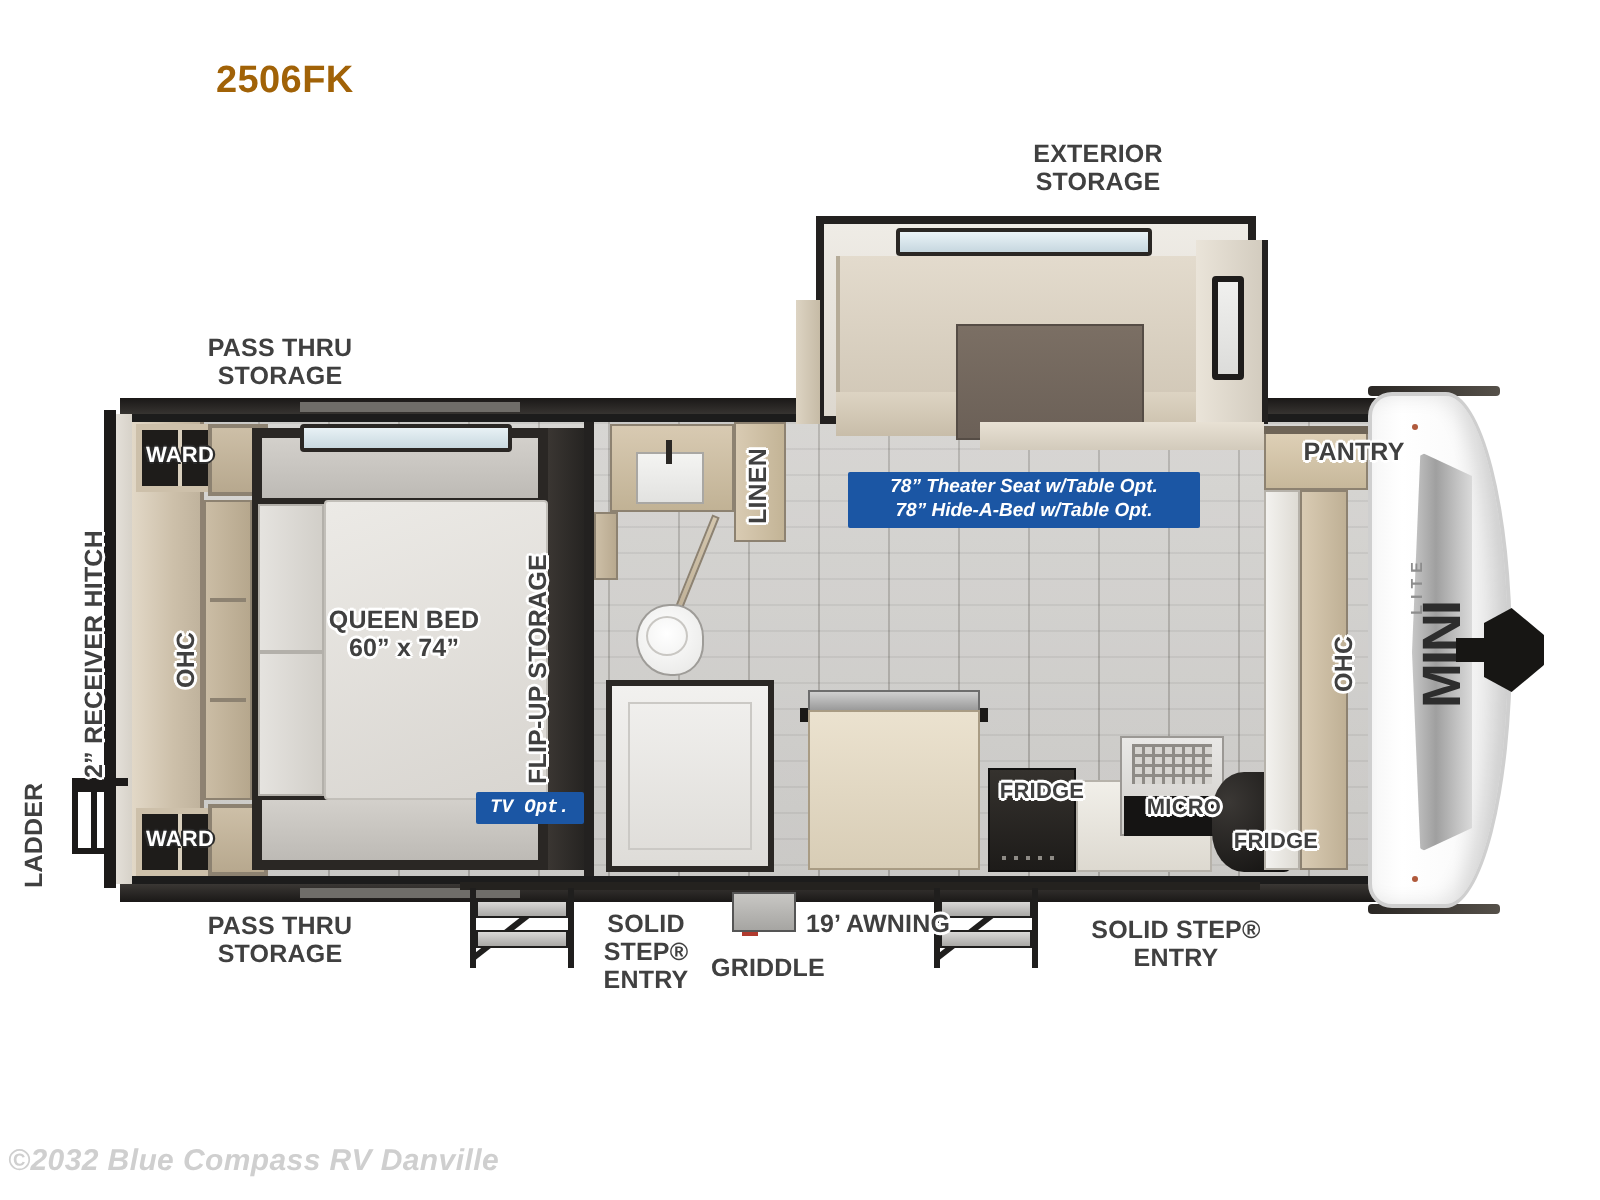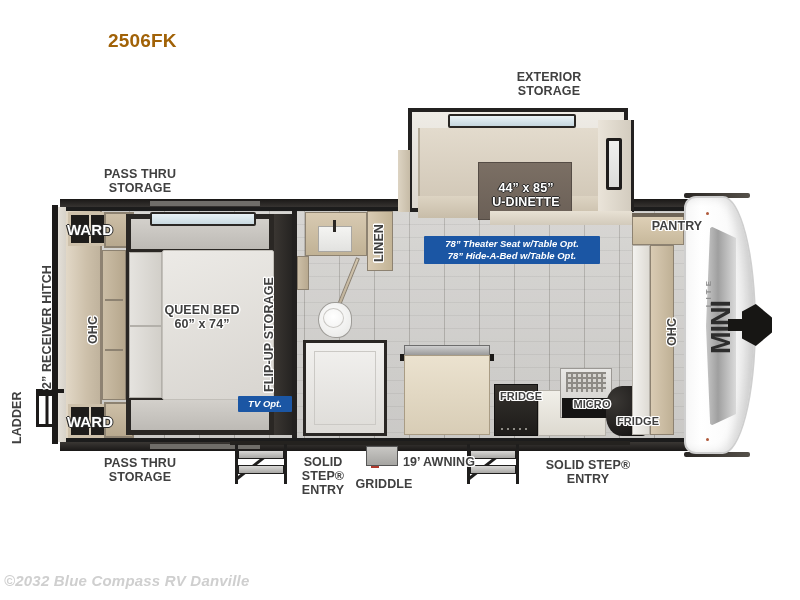--- a/index.html
+++ b/index.html
@@ -28,21 +28,21 @@
   .lbl {
     position: absolute;
     font-size: 11px; font-weight: 700; color: #404040;
     line-height: 1.12; text-align: center; white-space: pre-line;
     text-shadow:
       -1.4px 0 #fff, 1.4px 0 #fff, 0 -1.4px #fff, 0 1.4px #fff,
       -1px -1px #fff, 1px -1px #fff, -1px 1px #fff, 1px 1px #fff;
     letter-spacing: .1px;
   }
   .lbl.vert { writing-mode: vertical-rl; transform: rotate(180deg); }
-  .lbl.sm { font-size: 15px; }
+  .lbl.sm { font-size: 11px; }
   .lbl.lg { font-size: 12.5px; }
   .lbl.white { color: #fff; text-shadow: -1.2px 0 #2b2b2b,1.2px 0 #2b2b2b,0 -1.2px #2b2b2b,0 1.2px #2b2b2b; }
 
   
   .badge-blue {
     position: absolute; background: #1b56a4; color: #fff;
     font-size: 9.5px; font-weight: 700; font-style: italic;
     padding: 2px 5px; line-height: 1.25; white-space: pre-line;
     text-align: center; border-radius: 1px;
   }
@@ -550,22 +550,20 @@
 
   <div class="lbl vert lg" style="left:86px;top:300px;height:60px;">OHC</div>
 
   <div class="lbl lg" style="left:140px;top:303px;width:124px;">QUEEN BED
 60” x 74”</div>
 
   <div class="lbl vert lg" style="left:262px;top:255px;height:160px;">FLIP-UP STORAGE</div>
 
   <div class="lbl vert lg" style="left:372px;top:212px;height:62px;">LINEN</div>
 
-  <div class="lbl white lg" style="left:472px;top:181px;width:108px;">44” x 85”
-U-DINETTE</div>
 
 
   <div class="lbl" style="left:495px;top:390px;width:52px;">FRIDGE</div>
 
   <div class="lbl" style="left:566px;top:398px;width:52px;">MICRO</div>
 
   <div class="lbl" style="left:612px;top:415px;width:52px;">FRIDGE</div>
 
   <div class="lbl lg" style="left:643px;top:219px;width:68px;">PANTRY</div>
 
@@ -578,17 +576,17 @@
   <div class="lbl lg" style="left:532px;top:458px;width:112px;">SOLID STEP®
 ENTRY</div>
 
   <div class="lbl lg" style="left:398px;top:455px;width:82px;">19’ AWNING</div>
 
   <div class="lbl lg" style="left:352px;top:477px;width:64px;">GRIDDLE</div>
 
   <div class="badge-blue" style="left:424px;top:236px;width:176px;">78” Theater Seat w/Table Opt.
 78” Hide-A-Bed w/Table Opt.</div>
 
-  <div class="badge-blue" style="left:238px;top:396px;width:54px;">TV Opt.</div>
+  <div class="badge-blue" style="left:238px;top:396px;width:54px;font-family:Liberation Mono, monospace;">TV Opt.</div>
 
   <div class="footer-credit">©2032 Blue Compass RV Danville</div>
 
 </div>
 
 </body></html>

